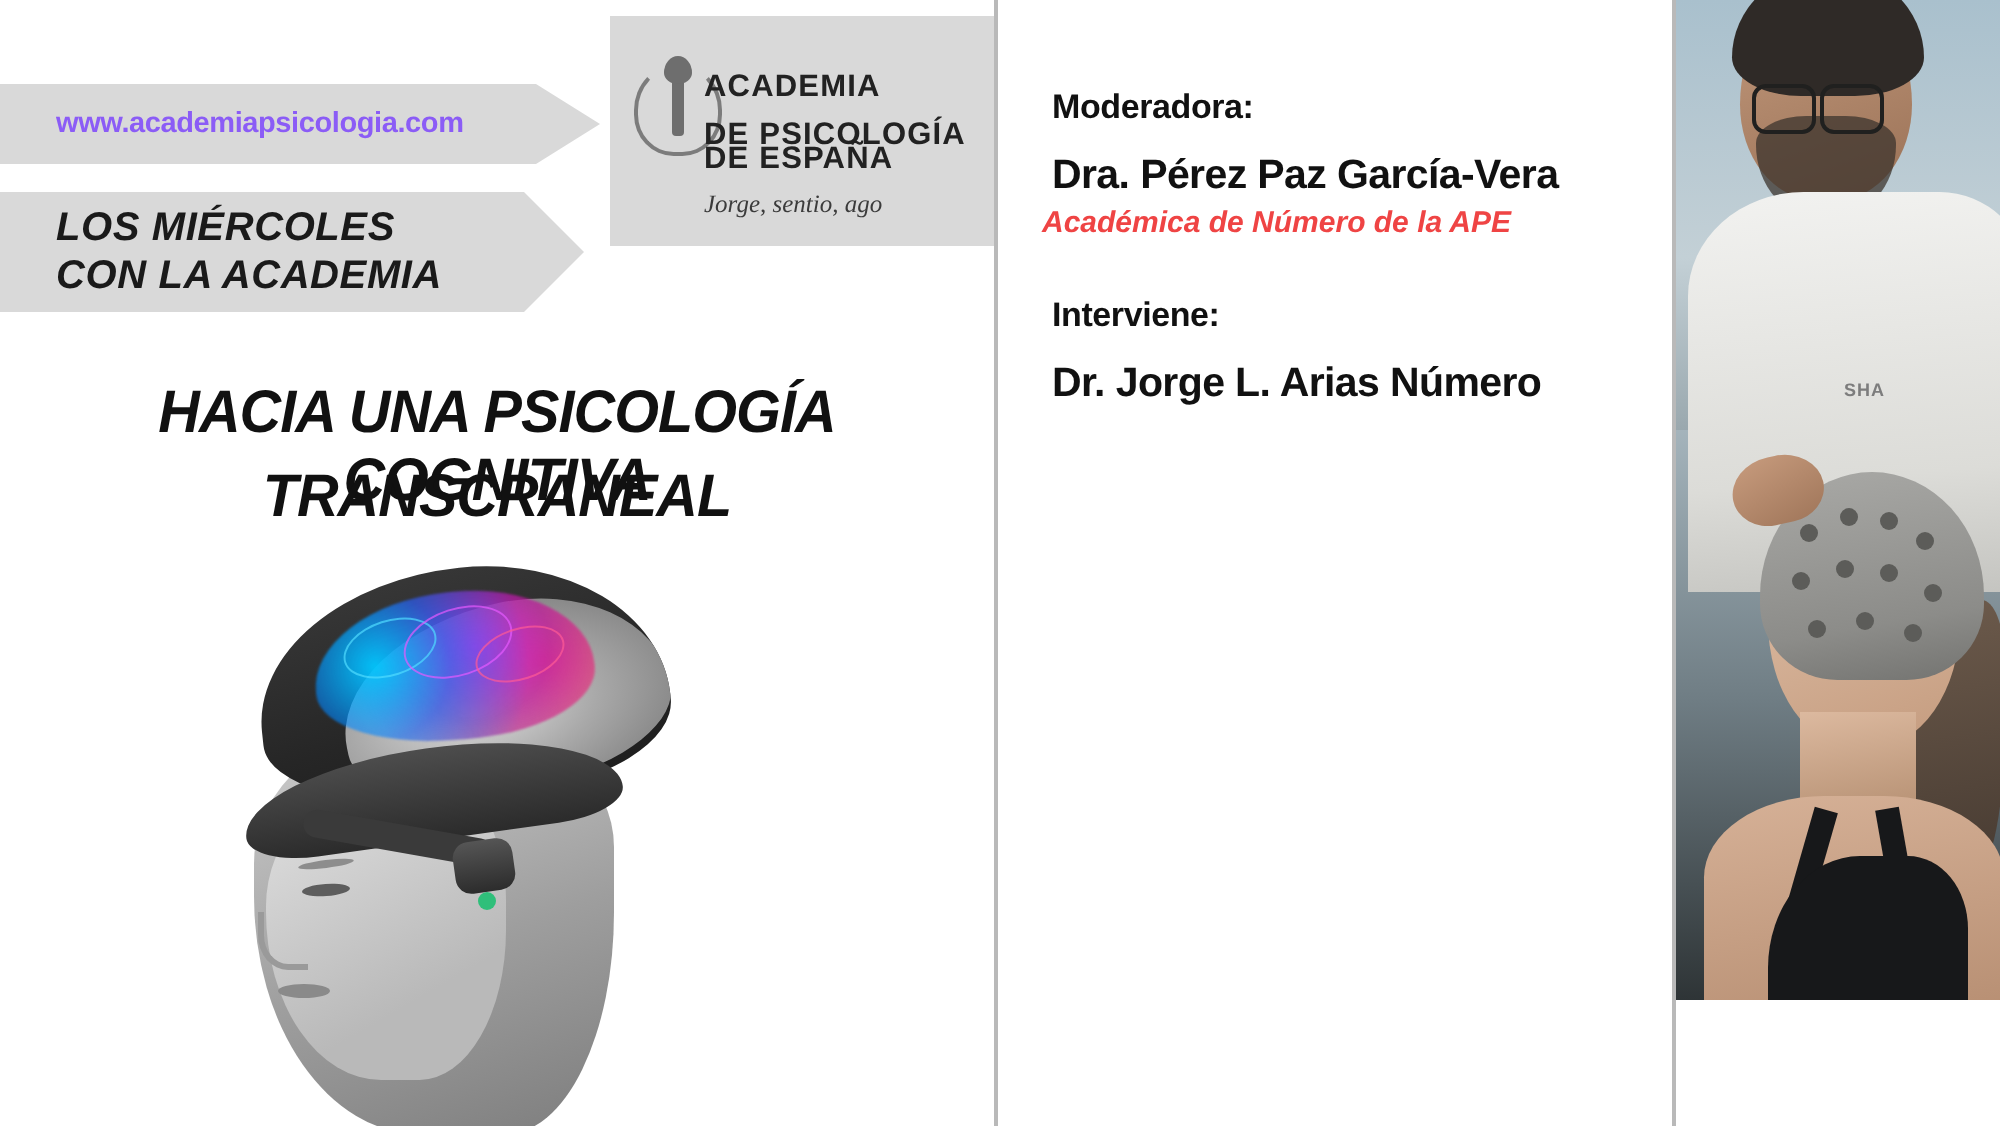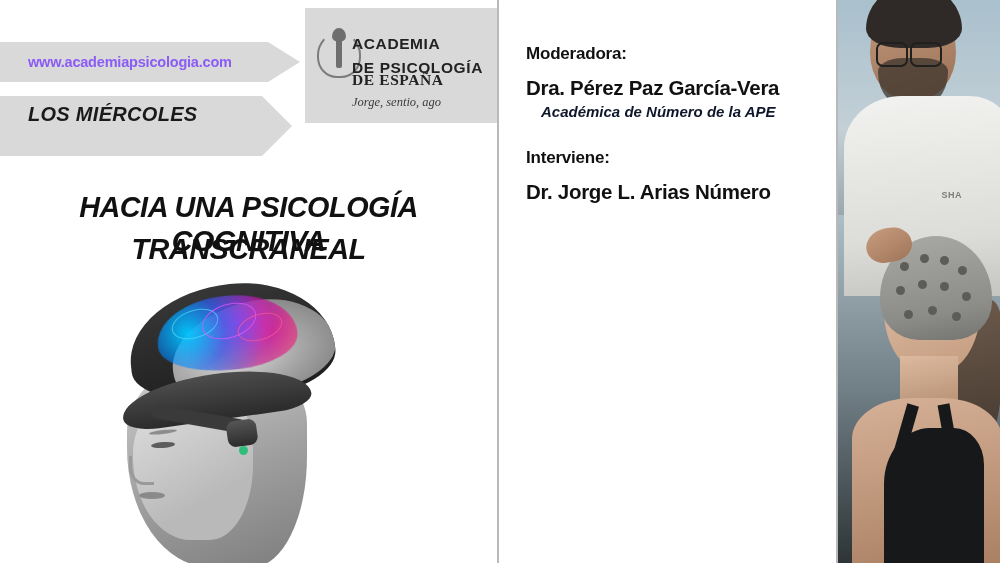--- a/index.html
+++ b/index.html
@@ -108,21 +108,21 @@
     left: 352px;
     color: #222222;
     font-weight: bold;
     font-size: 15.5px;
     letter-spacing: 0.6px;
     line-height: 16px;
     text-align: right;
   }
   .logo-l1 { top: 36px; }
   .logo-l2 { top: 60px; }
-  .logo-l3 { top: 72px; font-family: Liberation Serif, serif; }
+  .logo-l3 { top: 72px; }
   .logo-motto {
     position: absolute;
     left: 352px; top: 95px;
     font-family: "Liberation Serif", serif;
     font-style: italic;
     font-size: 12.5px;
     color: #3b3b3b;
   }
 
   .title-1, .title-2 {
@@ -283,44 +283,43 @@
     left: 27px;
     font-size: 20.5px;
     font-weight: bold;
     color: #111111;
     letter-spacing: -0.3px;
   }
   .name-1 { top: 76px; }
   .name-2 { top: 180px; }
   .role-1, .role-2 {
     position: absolute;
-    left: 42px;
+    left: 22px;
     font-size: 15px;
     font-weight: bold;
     font-style: italic;
-    color: #0f172a;
+    color: #ef4444;
   }
   .role-1 { top: 103px; }
   .role-2 { top: 207px; }
 
   .divider-right {
     position: absolute;
     left: 836px; top: 0;
     width: 2px; height: 563px;
     background: #b9b9b9;
   }
 
   
   .photo {
     position: absolute;
     left: 838px; top: 0;
-    width: 162px; height: 563px;
+    width: 162px; height: 500px;
     overflow: hidden;
     background: linear-gradient(180deg, #9fb6c4 0%, #b6c6ce 34%, #6f7d84 70%, #2e3436 100%);
-    text-align: right;
   }
   .sky {
     position: absolute;
     left: 0; top: 0;
     width: 162px; height: 215px;
     background: linear-gradient(180deg, #a9c0cd 0%, #c3d0d6 60%, #9aa8ae 100%);
   }
   .doctor-head {
     position: absolute;
     left: 32px; top: -4px;
@@ -443,20 +442,21 @@
 
 <div class="poster">
 
   <div class="left-panel">
 
     <div class="url-banner"></div>
     <div class="url-text">www.academiapsicologia.com</div>
 
     <div class="wed-banner"></div>
     <div class="wed-line1">LOS MIÉRCOLES</div>
+    <div class="wed-line2">CON LA ACADEMIA</div>
 
     <div class="logo-block"></div>
     <div class="logo-seal">
       <div class="seal-laurel"></div>
       <div class="seal-torch"></div>
       <div class="seal-flame"></div>
     </div>
     <div class="logo-text logo-l1">ACADEMIA</div>
     <div class="logo-text logo-l2">DE PSICOLOGÍA</div>
     <div class="logo-text logo-l3">DE ESPAÑA</div>

